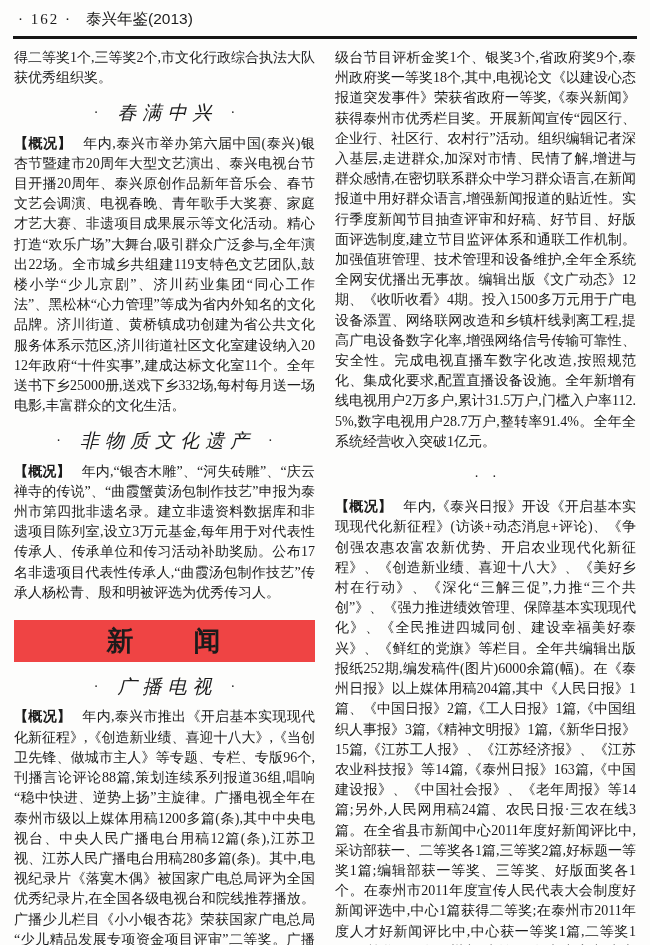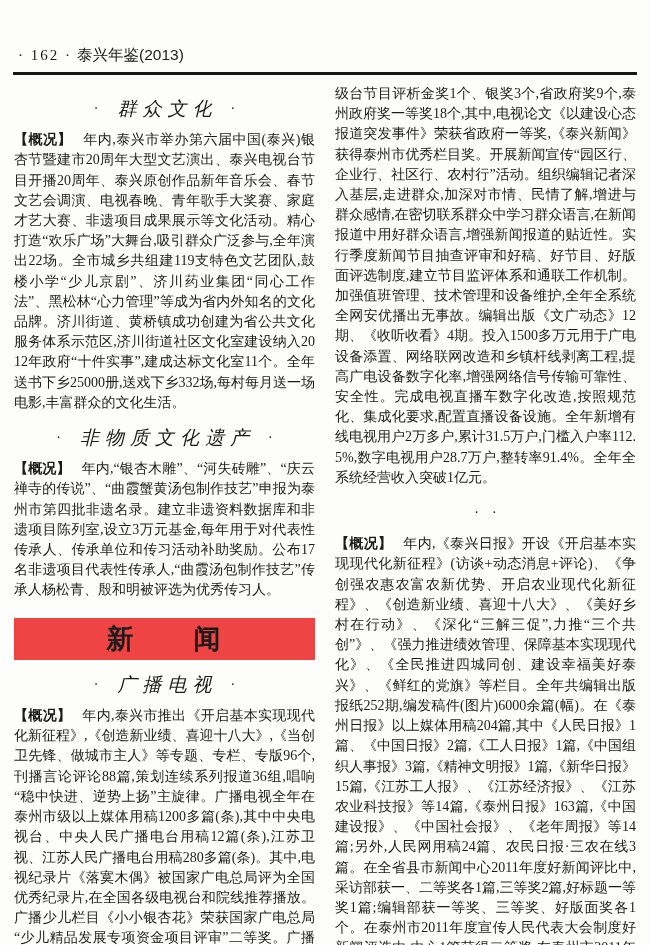--- a/index.html
+++ b/index.html
@@ -2,30 +2,30 @@
 <html lang="zh"><head>
 <meta charset="utf-8">
 <style>
   html,body{margin:0;padding:0;}
   body{
     width:650px;height:945px;overflow:hidden;
     background:#fdfdfc;color:#1b1b1b;
     font-family:"Liberation Serif","DejaVu Serif",serif;
   }
   .page-header{
-    display:flex;align-items:baseline;gap:5px;
-    padding:9px 4px 3px 18px;font-size:15px;margin-top:36px;
+    display:flex;align-items:baseline;gap:14px;
+    padding:9px 4px 3px 18px;font-size:15px;
   }
   .page-marker{letter-spacing:2px;}
   .book-title{font-family:"Liberation Sans","DejaVu Sans",sans-serif;font-weight:normal;font-size:15.5px;}
   .header-rule{border:none;border-top:3px solid #161616;margin:3px 13px 0 13px;}
   .columns{display:flex;gap:20px;padding:9px 14px 0 14px;}
   .col{width:301px;font-size:14px;line-height:20.2px;text-align:justify;text-justify:inter-ideograph;}
   p.para{margin:0;word-break:break-all;}
-  .label{font-family:Liberation Sans, sans-serif;font-weight:bold;margin-right:11px;}
+  .label{font-family:Liberation Serif, serif;font-weight:bold;margin-right:11px;}
   .sec-head{
     display:flex;justify-content:center;align-items:center;gap:13px;
     margin:15px 0 10px 0;font-size:19px;
   }
   .sec-title{
     font-style:italic;letter-spacing:6px;text-indent:6px;
     font-family:"Liberation Serif","DejaVu Serif",serif;
   }
   .dot{font-size:14px;font-style:normal;}
   .banner{
@@ -40,24 +40,25 @@
 
 <header class="page-header">
   <span class="page-marker">· 162 ·</span>
   <span class="book-title">泰兴年鉴(2013)</span>
 </header>
 <hr class="header-rule">
 
 <div class="columns">
 
   <div class="col">
+    <p class="para">得二等奖1个,三等奖2个,市文化行政综合执法大队获优秀组织奖。</p>
 
     <div class="sec-head">
       <span class="dot">·</span>
-      <span class="sec-title">群众文化</span>
+      <span class="sec-title">春满中兴</span>
       <span class="dot">·</span>
     </div>
     <p class="para"><b class="label">【概况】</b><span>年内,泰兴市举办第六届中国(泰兴)银杏节暨建市20周年大型文艺演出、泰兴电视台节目开播20周年、泰兴原创作品新年音乐会、春节文艺会调演、电视春晚、青年歌手大奖赛、家庭才艺大赛、非遗项目成果展示等文化活动。精心打造“欢乐广场”大舞台,吸引群众广泛参与,全年演出22场。全市城乡共组建119支特色文艺团队,鼓楼小学“少儿京剧”、济川药业集团“同心工作法”、黑松林“心力管理”等成为省内外知名的文化品牌。济川街道、黄桥镇成功创建为省公共文化服务体系示范区,济川街道社区文化室建设纳入2012年政府“十件实事”,建成达标文化室11个。全年送书下乡25000册,送戏下乡332场,每村每月送一场电影,丰富群众的文化生活。</span></p>
 
     <div class="sec-head">
       <span class="dot">·</span>
       <span class="sec-title">非物质文化遗产</span>
       <span class="dot">·</span>
     </div>
     <p class="para"><b class="label">【概况】</b><span>年内,“银杏木雕”、“河失砖雕”、“庆云禅寺的传说”、“曲霞蟹黄汤包制作技艺”申报为泰州市第四批非遗名录。建立非遗资料数据库和非遗项目陈列室,设立3万元基金,每年用于对代表性传承人、传承单位和传习活动补助奖励。公布17名非遗项目代表性传承人,“曲霞汤包制作技艺”传承人杨松青、殷和明被评选为优秀传习人。</span></p>

